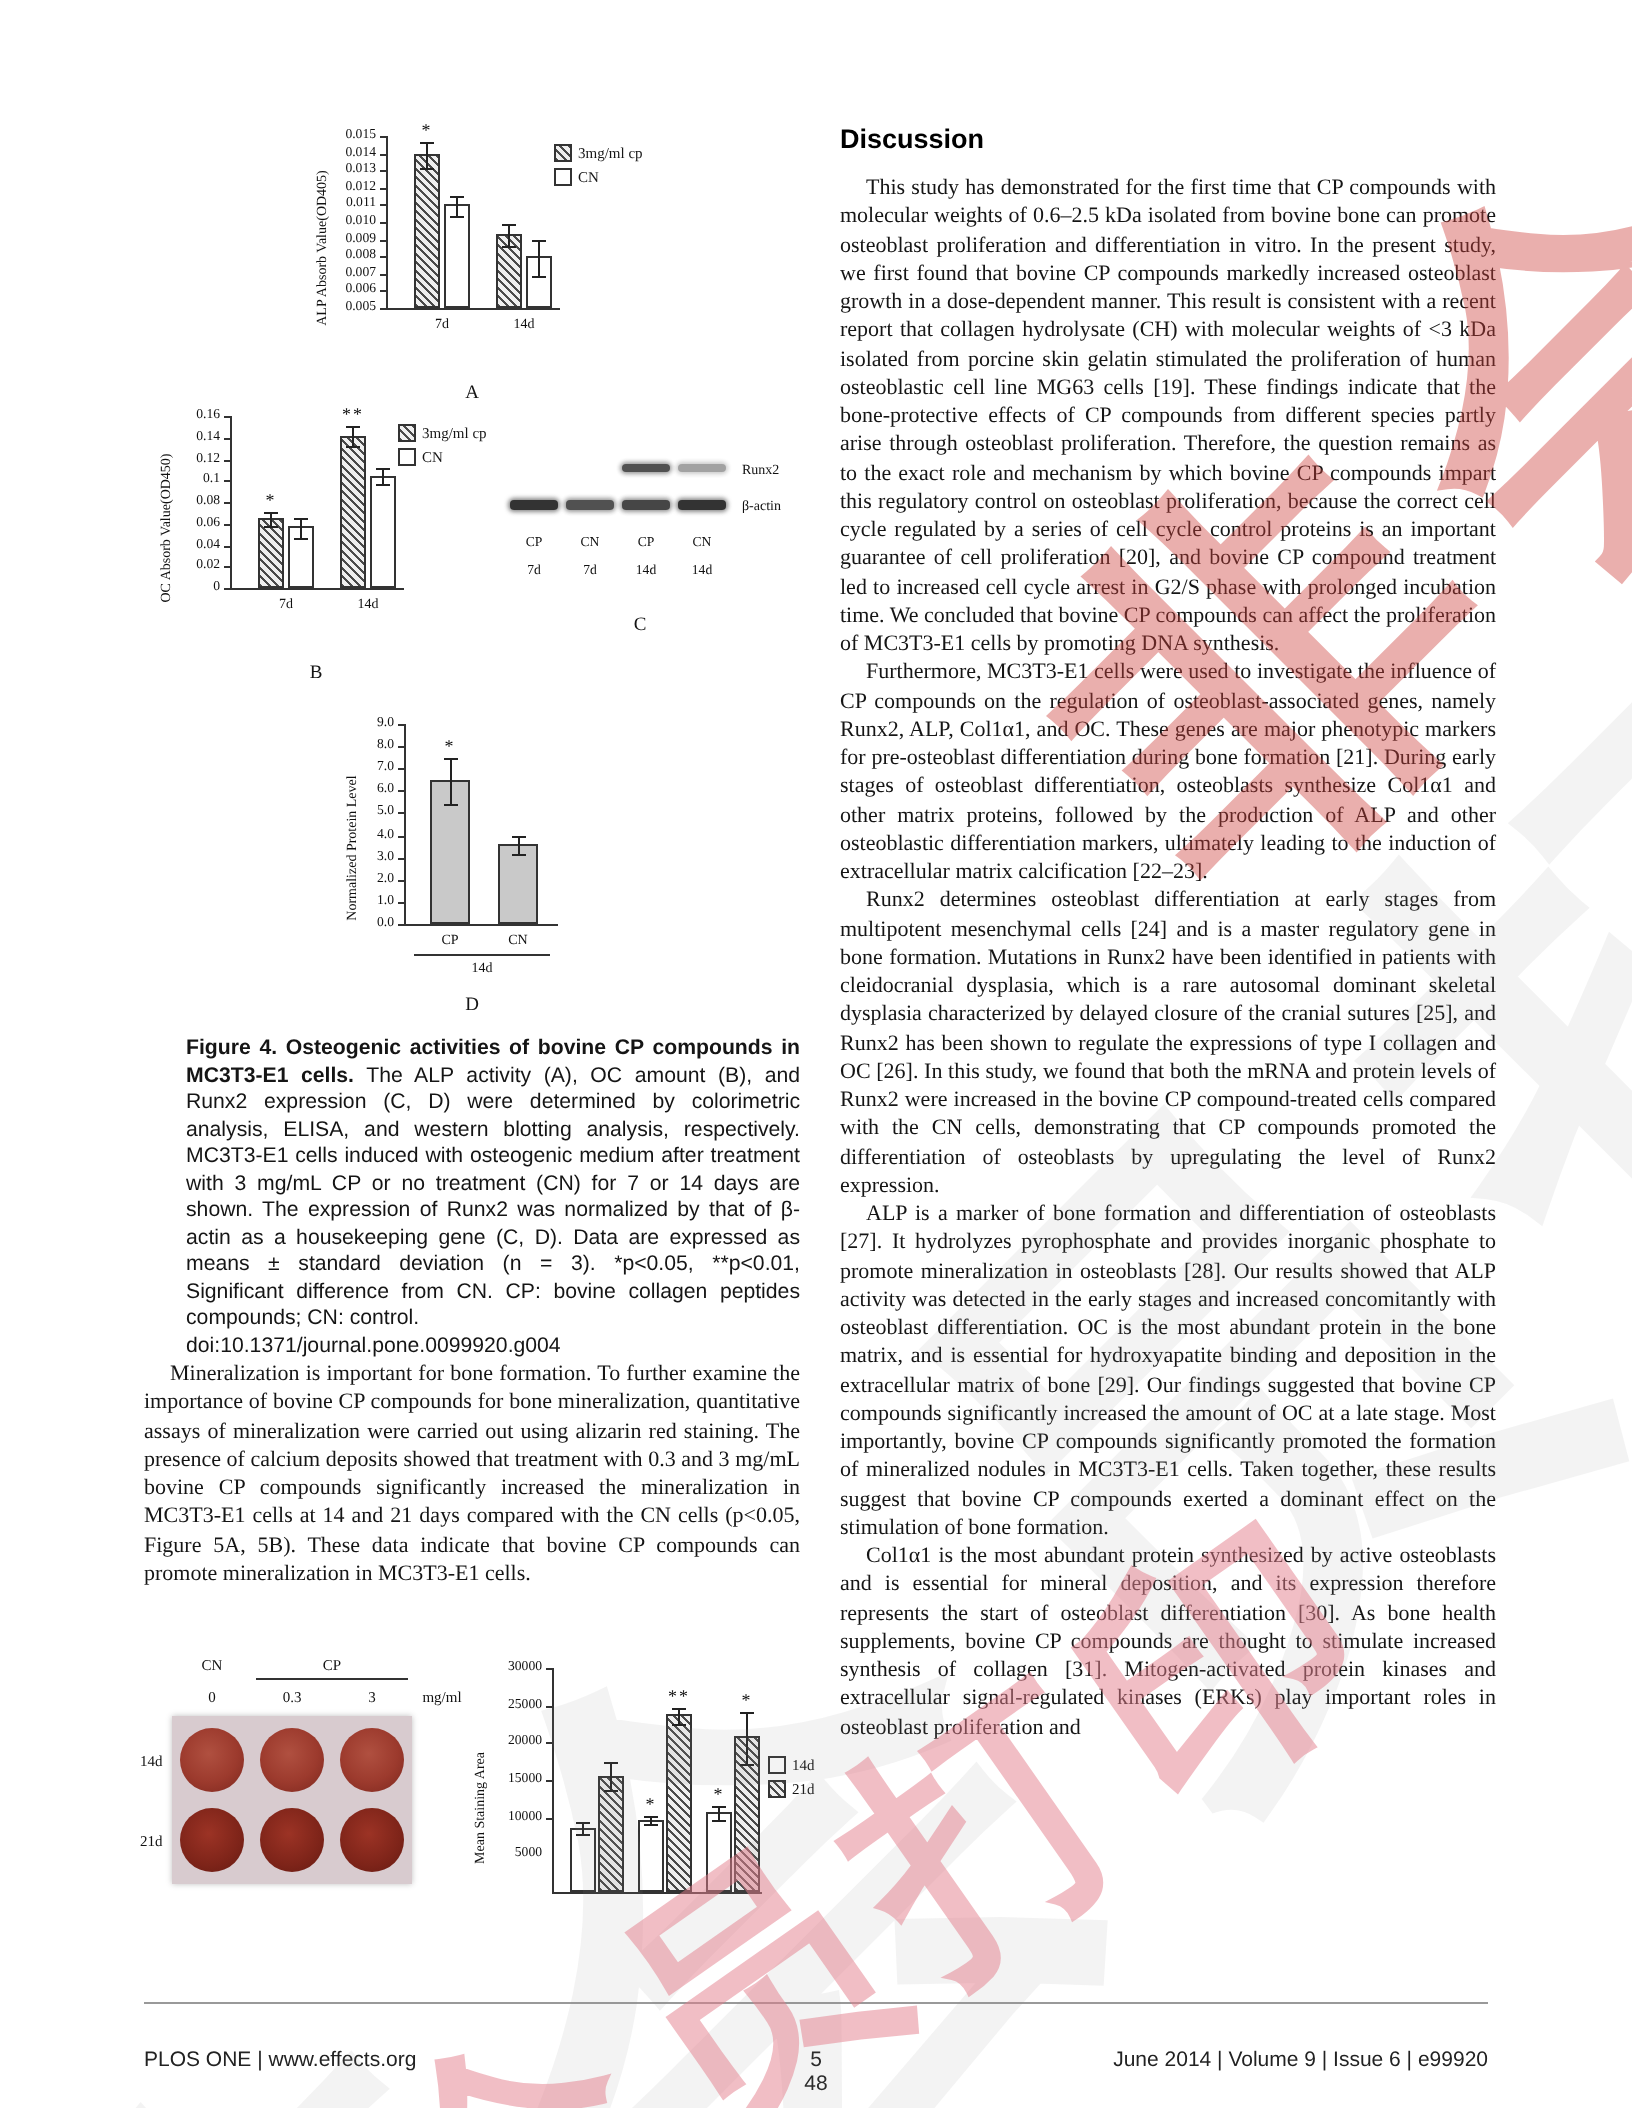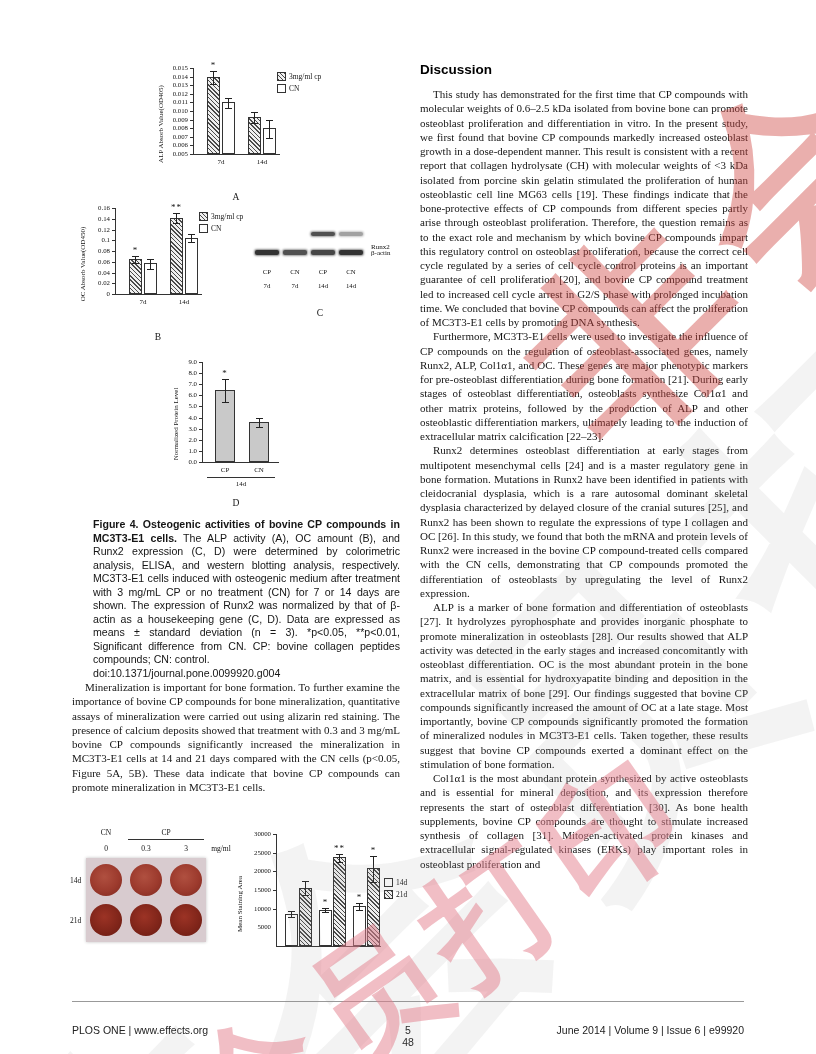--- a/index.html
+++ b/index.html
@@ -199,21 +199,21 @@
                     <span>CN</span>
                   </div>
                 </div>
               </div>
             <div class="panel-letter">B</div>
           </div>
           <div class="chart-cell" style="margin-top:14px;">
             <div id="blot-fig4C" class="blot" style="width: 150px; height: 86px;">
                 <div class="band" style="left: 66px; top: 16px; width: 24px; height: 4px; opacity: 0.85;"></div>
                 <div class="band" style="left: 94px; top: 16px; width: 24px; height: 4px; opacity: 0.45;"></div>
-                <div class="blot-lab" style="left: 126px; top: 27px;">Runx2</div>
+                <div class="blot-lab" style="left: 126px; top: 15px;">Runx2</div>
                 <div class="band" style="left: 10px; top: 34px; width: 24px; opacity: 1;"></div>
                 <div class="band" style="left: 38px; top: 34px; width: 24px; opacity: 0.85;"></div>
                 <div class="band" style="left: 66px; top: 34px; width: 24px; opacity: 0.9;"></div>
                 <div class="band" style="left: 94px; top: 34px; width: 24px; opacity: 1;"></div>
                 <div class="blot-lab" style="left: 126px; top: 33px;">β-actin</div>
                 <div class="lane-lab" style="left: 10px; top: 52px;">CP</div>
                 <div class="lane-lab" style="left: 38px; top: 52px;">CN</div>
                 <div class="lane-lab" style="left: 66px; top: 52px;">CP</div>
                 <div class="lane-lab" style="left: 94px; top: 52px;">CN</div>
                 <div class="lane-lab" style="left: 10px; top: 66px;">7d</div>

